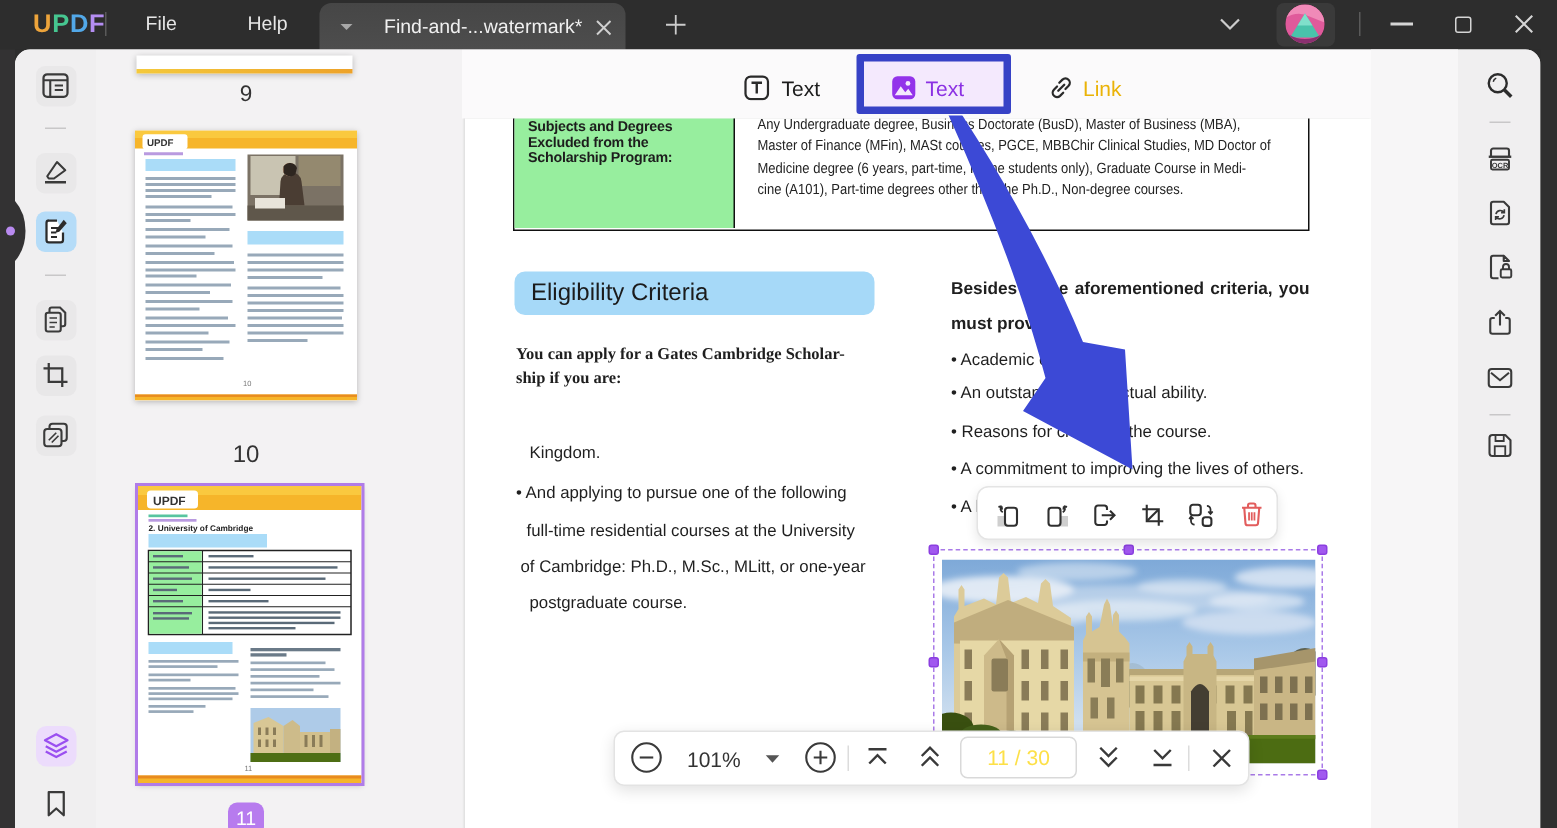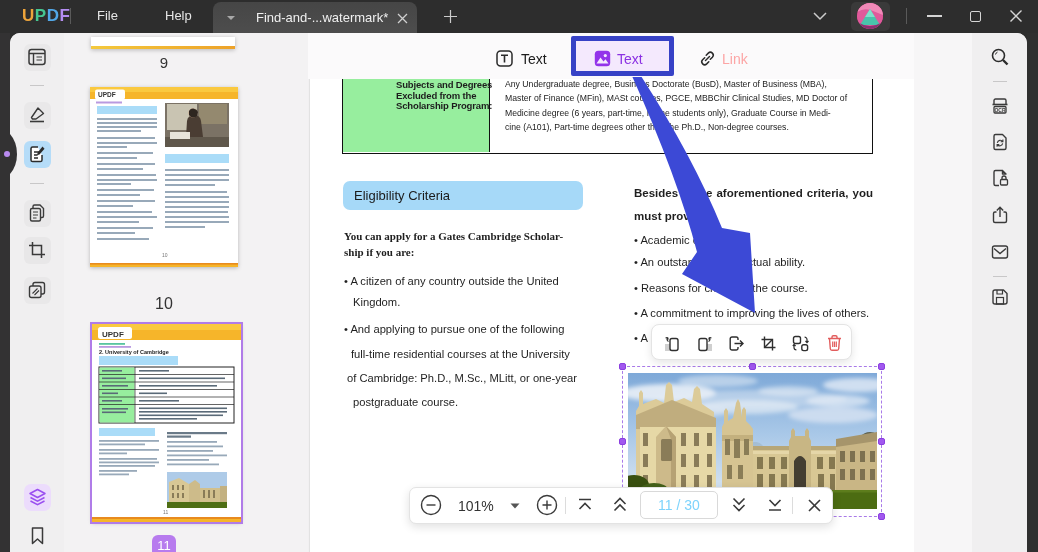--- a/index.html
+++ b/index.html
@@ -322,36 +322,35 @@
     </svg>
     <div class="abs" style="left:617px; top:51px; font-size:14px; color:#8b31e3;">Text</div>
 
     <svg class="abs" style="left:699px; top:50px;" width="17" height="17" viewBox="0 0 17 17">
       <g stroke="#2a2a2a" stroke-width="1.5" fill="none" stroke-linecap="round">
         <path d="M7.2 5.2 L9.3 3.1 a2.9 2.9 0 0 1 4.1 4.1 L11.3 9.3"></path>
         <path d="M9.8 11.8 L7.7 13.9 a2.9 2.9 0 0 1 -4.1 -4.1 L5.7 7.7"></path>
         <path d="M6.5 10.5 L10.5 6.5"></path>
       </g>
     </svg>
-    <div class="abs" style="left:722px; top:51px; font-size:14px; color:#fca5a5;">Link</div>
+    <div class="abs" style="left:722px; top:51px; font-size:14px; color:#eab308;">Link</div>
   </div>
   <div id="page-content" style="position:absolute; left:310px; top:79px; width:604px; height:473px; overflow:hidden;">
 
     <div class="abs" style="left:32px; top:-10px; width:531px; height:85px; border:1.6px solid #111;">
       <div class="abs" style="left:0; top:0; width:146.5px; height:81.8px; background:#97ee9e; border-right:1.6px solid #111;"></div>
     </div>
-    <div class="abs doc" style="left:42px; top:1.3px; font-size:9.5px; font-weight:bold; line-height:10.6px; letter-spacing:-0.15px;margin-left:44px;">Subjects and Degrees<br>Excluded from the<br>Scholarship Program:</div>
+    <div class="abs doc" style="left:42px; top:1.3px; font-size:9.5px; font-weight:bold; line-height:10.6px; letter-spacing:-0.15px;">Subjects and Degrees<br>Excluded from the<br>Scholarship Program:</div>
     <div class="abs doc" style="left:195px; top:-2.5px; font-size:9.8px; line-height:14.6px; color:#222; white-space:nowrap; transform:scaleX(0.885); transform-origin:left top;" id="tcell">Any Undergraduate degree, Business Doctorate (BusD), Master of Business (MBA),<br>Master of Finance (MFin), MASt courses, PGCE, MBBChir Clinical Studies, MD Doctor of<br>Medicine degree (6 years, part-time, Home students only), Graduate Course in Medi-<br>cine (A101), Part-time degrees other than the Ph.D., Non-degree courses.</div>
 
     <div class="chip" style="left:32.5px; top:101.5px; width:240.5px; height:29.5px;"></div>
-    <div class="abs doc" style="left:44px; top:109.5px; font-size:13px; line-height:14px; color:#1b1b1b;">Eligibility Criteria</div>
+    <div class="abs doc" style="left:44px; top:109.5px; font-size:16px; line-height:14px; color:#1b1b1b;">Eligibility Criteria</div>
 
     <div class="dl db" style="left:34px; top:149.5px;">You can apply for a Gates Cambridge Scholar-</div>
     <div class="dl db" style="left:34px; top:166px;text-align:right;">ship if you are:</div>
-    <div class="dl" style="left:34px; top:195px;">• A citizen of any country outside the United</div>
     <div class="dl" style="left:43px; top:216px;">Kingdom.</div>
     <div class="dl" style="left:34px; top:243px;">• And applying to pursue one of the following</div>
     <div class="dl" style="left:37px; top:292px;">of Cambridge: Ph.D., M.Sc., MLitt, or one-year</div>
     <div class="dl" style="left:41px; top:268px;">full-time residential courses at the University</div>
     <div class="dl" style="left:43px; top:316px;">postgraduate course.</div>
 
     <div class="dl dbr dj" style="left:324px; top:107px; width:239px;">Besides these aforementioned criteria, you</div>
     <div class="dl dbr" style="left:324px; top:130px;">must prove:</div>
     <div class="dl" style="left:324px; top:154px;">• Academic excellence.</div>
     <div class="dl" style="left:324px; top:176px;">• An outstanding intellectual ability.</div>
@@ -556,21 +555,21 @@
         <path d="M6.5 11 H15.5 M11 6.5 V15.5" stroke="#3a3a3a" stroke-width="1.4"></path>
     </svg>
     <div class="abs" style="left:565px; top:497px; width:1px; height:17px; background:#dcdcdc;"></div>
     <svg class="abs" style="left:577px; top:497px;" width="16" height="16" viewBox="0 0 16 16">
         <path d="M2 2.5 H14 M2.5 12 L8 6.5 L13.5 12" stroke="#3a3a3a" stroke-width="1.6" fill="none"></path>
       </svg>
     <svg class="abs" style="left:612px; top:496px;" width="16" height="17" viewBox="0 0 16 17">
         <path d="M2.5 8 L8 2.5 L13.5 8 M2.5 14.5 L8 9 L13.5 14.5" stroke="#3a3a3a" stroke-width="1.6" fill="none"></path>
       </svg>
     <div class="abs" style="left:640px; top:491px; width:78px; height:28px; background:#fff; border:1px solid #d9d9d9; border-radius:5px;"></div>
-    <div class="abs" style="left:640px; top:497px; width:78px; text-align:center; font-size:14px; color:#7dd3fc;">11 / 30</div>
+    <div class="abs" style="left:640px; top:497px; width:78px; text-align:center; font-size:14px; color:#fde047;">11 / 30</div>
     <svg class="abs" style="left:731px; top:496px;" width="16" height="17" viewBox="0 0 16 17">
         <path d="M2.5 2.5 L8 8 L13.5 2.5 M2.5 9 L8 14.5 L13.5 9" stroke="#3a3a3a" stroke-width="1.6" fill="none"></path>
       </svg>
     <svg class="abs" style="left:767px; top:497px;" width="16" height="16" viewBox="0 0 16 16">
         <path d="M2.5 3 L8 8.5 L13.5 3 M2 13 H14" stroke="#3a3a3a" stroke-width="1.6" fill="none"></path>
       </svg>
     <div class="abs" style="left:792px; top:497px; width:1px; height:17px; background:#dcdcdc;"></div>
     <svg class="abs" style="left:807px; top:498px;" width="15" height="15">
         <path d="M2 2 L13 13 M13 2 L2 13" stroke="#3a3a3a" stroke-width="1.6"></path>
       </svg>

